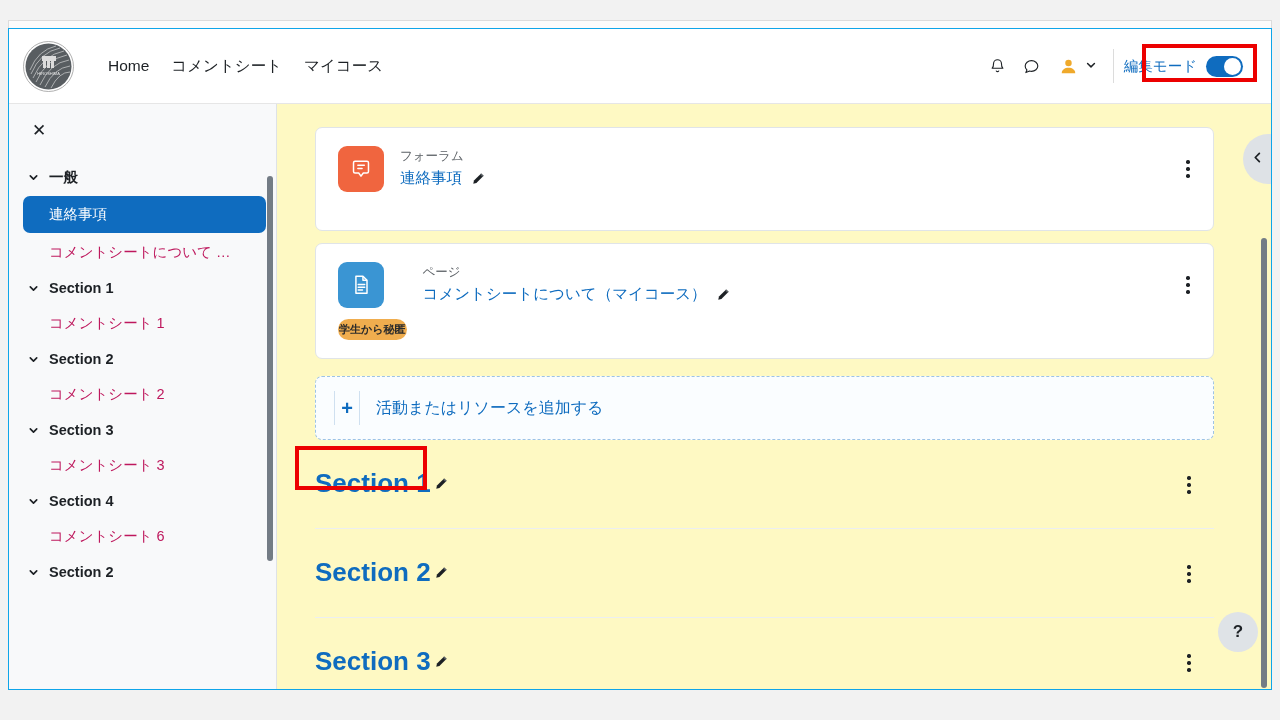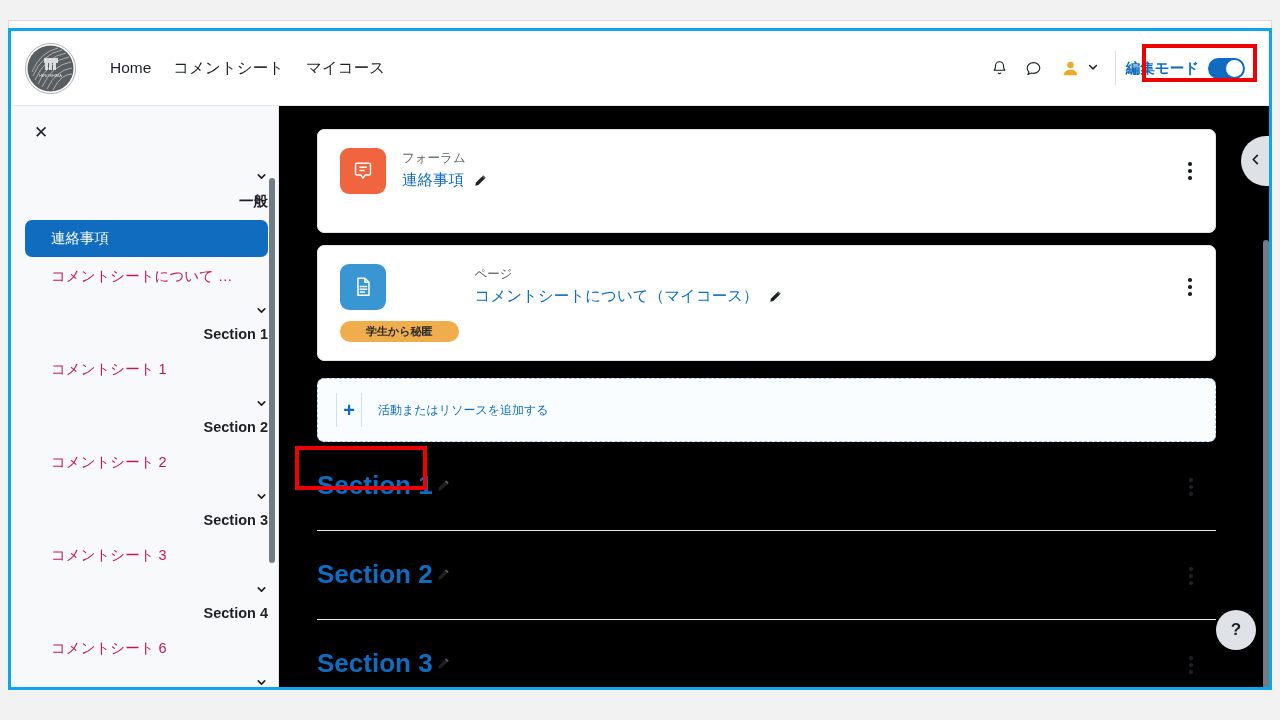--- a/index.html
+++ b/index.html
@@ -13,21 +13,21 @@
     position: relative;
     width: 1280px; height: 720px;
     background: #f2f2f2;
   }
   
   .window {
     position: absolute;
     left: 8px; top: 28px;
     width: 1264px; height: 662px;
     background: #ffffff;
-    border: 3px solid #0ea5e9;
+    border: 1px solid #0ea5e9;
     overflow: hidden;
   }
   .frame-top-strip {
     position: absolute; left: 8px; top: 20px;
     width: 1264px; height: 8px;
     background: #fbfbfb; border: 1px solid #dcdcdc; border-bottom: none;
   }
 
   
   .navbar {
@@ -70,21 +70,21 @@
   .nav-divider {
     width: 1px; height: 34px; background: #dcdcdc;
     margin: 0 4px;
   }
   .editmode-wrap {
     display: flex; align-items: center; gap: 9px;
     padding: 4px 6px; margin-right: 22px;
     cursor: pointer;
   }
   .editmode-label {
-    color: #0f6cbf; font-size: 14.5px; font-weight: 700; white-space: nowrap;
+    color: #0f6cbf; font-size: 14.5px; font-weight: 400; white-space: nowrap;
   }
   .switch {
     width: 37px; height: 21px; border-radius: 11px;
     background: #0f6cbf; position: relative; flex: 0 0 auto;
   }
   .switch::after {
     content: ""; position: absolute; right: 2px; top: 2px;
     width: 17px; height: 17px; border-radius: 50%;
     background: #ffffff;
   }
@@ -104,24 +104,23 @@
     border-right: 1px solid #dee2e6;
     overflow: hidden;
   }
   .sidebar-close {
     margin: 14px 0 0 18px; width: 24px; height: 24px;
     display: flex; align-items: center; justify-content: center;
     font-size: 17px; font-weight: bold; color: #1d2125; cursor: pointer;
   }
   .course-index { margin-top: 18px; }
   .ci-section {
-    display: flex; align-items: flex-end; gap: 9px;
+    display: flex; align-items: center; gap: 9px;
     padding: 8px 10px 8px 18px;
     cursor: pointer;
-    flex-direction: column;
   }
   .ci-chevron {
     width: 13px; height: 13px; flex: 0 0 auto;
     display: flex; align-items: center; justify-content: center;
   }
   .ci-section-label {
     font-size: 14.5px; font-weight: bold; color: #1d2125;
     white-space: nowrap;
   }
   .ci-item {
@@ -137,21 +136,21 @@
   .sidebar-scrollbar {
     position: absolute; right: 3px; top: 72px;
     width: 6px; height: 385px;
     background: #737c85; border-radius: 3px;
   }
 
   
   .content {
     position: absolute; left: 268px; top: 75px;
     width: 994px; height: 587px;
-    background: #000000;
+    background: #fef9c3;
     overflow: hidden;
   }
   .content-inner { padding: 23px 57px 0 38px; }
 
   .activity-card {
     border: 1px solid #e0e4e8; border-radius: 7px;
     background: #ffffff;
     padding: 18px 20px 18px 22px;
     margin-bottom: 12px;
     position: relative;
@@ -172,21 +171,21 @@
   .act-title-row { display: flex; align-items: center; gap: 9px; }
   .act-title {
     font-size: 15.5px; color: #0f6cbf; text-decoration: none;
     white-space: nowrap; cursor: pointer;
   }
   .pencil { width: 14px; height: 14px; cursor: pointer; flex: 0 0 auto; }
   .badge-hidden {
     display: inline-block; margin-top: 11px;
     background: #f0ad4e; color: #2b2b2b;
     font-size: 11px; font-weight: bold;
-    padding: 3px 26px; border-radius: 11px;
+    padding: 3px 1px; border-radius: 11px;
     white-space: nowrap;
   }
   .kebab {
     position: absolute; right: 14px; top: 28px;
     width: 22px; height: 26px; cursor: pointer;
     display: flex; flex-direction: column; align-items: center;
     justify-content: center; gap: 3.5px;
   }
   .kebab span {
     width: 3.4px; height: 3.4px; border-radius: 50%; background: #1d2125;
@@ -200,21 +199,21 @@
     padding-left: 18px; gap: 16px;
     margin-top: 17px; cursor: pointer;
   }
   .plus-box {
     width: 26px; height: 34px;
     display: flex; align-items: center; justify-content: center;
     border-left: 1px solid #cfe0f0; border-right: 1px solid #cfe0f0;
     color: #0f6cbf; font-size: 20px; font-weight: bold;
   }
   .add-activity-label {
-    font-size: 12px; color: #0f6cbf; white-space: nowrap;
+    font-size: 16px; color: #0f6cbf; white-space: nowrap;
   }
 
   .section-block {
     position: relative;
     border-bottom: 1px solid #eceff1;
     padding: 28px 0 29px 0;
   }
   .section-block:first-of-type { border-top: none; }
   .section-head { display: flex; align-items: center; gap: 3px; }
   .section-title {

